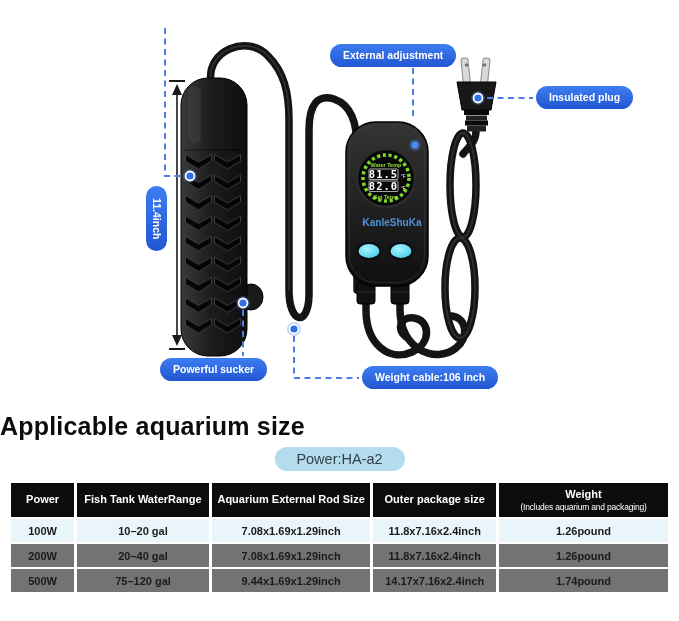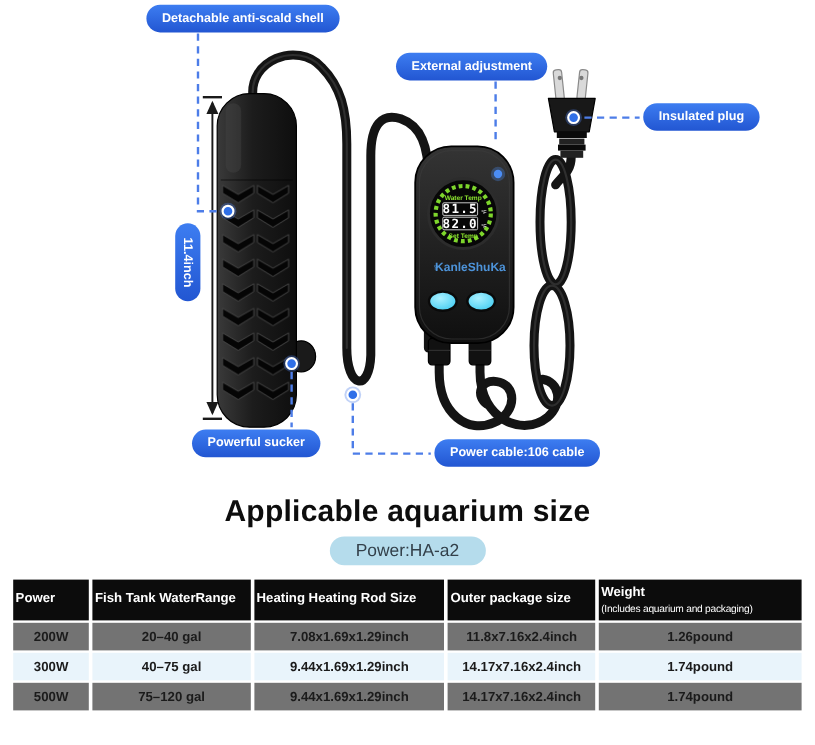--- a/index.html
+++ b/index.html
@@ -4,29 +4,29 @@
 <style>
   html,body{margin:0;padding:0;background:#fff;}
   #page{position:relative;width:679px;height:621px;background:#fff;overflow:hidden;
         font-family:"Liberation Sans",sans-serif;}
   #scene{position:absolute;left:0;top:0;width:679px;height:410px;}
   #scene svg{position:absolute;left:0;top:0;}
   .pill{position:absolute;background:linear-gradient(180deg,#3d7df1,#2256d2);color:#fff;
         font-weight:700;font-size:10.5px;line-height:1;padding:6px 13px;border-radius:999px;
         white-space:nowrap;z-index:5;}
   .pill.vertical{writing-mode:vertical-rl;padding:12px 5px;border-radius:12px;font-size:10.5px;}
-  #headline{position:absolute;left:0;top:412px;width:679px;text-align:center;
+  #headline{position:absolute;left:0;top:412px;width:679px;
             font-size:25px;font-weight:700;color:#0d0d0d;letter-spacing:.2px;}
   #model-badge{position:absolute;top:447px;left:50%;transform:translateX(-50%);
             background:#b5dcec;color:#33404a;font-size:14.5px;padding:4px 22px;
             border-radius:14px;white-space:nowrap;}
   #spec-table-wrap{position:absolute;left:8px;top:481px;width:663px;}
   table{width:100%;border-collapse:separate;border-spacing:3px 2px;table-layout:fixed;}
   th{background:#0c0c0c;color:#fff;font-weight:700;font-size:11px;height:34px;
-     text-align:left;vertical-align:middle;line-height:1.2;padding:0 2px;}
+     text-align:center;vertical-align:middle;line-height:1.2;padding:0 2px;}
   th .subnote{display:block;font-size:8.5px;font-weight:400;letter-spacing:-0.2px;}
   td{height:23px;text-align:center;vertical-align:middle;font-size:11px;font-weight:700;
      color:#1b1b1b;padding:0 2px;}
   tr.row-light td{background:#e9f4fb;}
   tr.row-dark td{background:#737373;}
 </style>
 </head>
 <body>
 
 <div id="page">
@@ -151,67 +151,66 @@
             <circle cx="294" cy="329" r="7" fill="#4d7de8" opacity="0.35"></circle>
             <circle cx="294" cy="329" r="4.5" fill="#2f6fe8" stroke="#fff" stroke-width="1.8"></circle>
           </g>
         <g>
             <circle cx="478" cy="98" r="7" fill="#4d7de8" opacity="0.35"></circle>
             <circle cx="478" cy="98" r="4.5" fill="#2f6fe8" stroke="#fff" stroke-width="1.8"></circle>
           </g>
       </g>
     </svg>
 
-    <div class="pill" style="left:122px;top:4px">Detachable anti-scald shell</div>
     <div class="pill" style="left:330px;top:44px">External adjustment</div>
     <div class="pill" style="left:536px;top:86px">Insulated plug</div>
     <div class="pill vertical" style="left:146px;top:186px">11.4inch</div>
     <div class="pill" style="left:160px;top:358px">Powerful sucker</div>
-    <div class="pill" style="left:362px;top:366px">Power cable:106 cable</div>
+    <div class="pill" style="left:362px;top:366px">Weight cable:106 inch</div>
   </div>
 
   <div id="headline">Applicable aquarium size</div>
   <div id="model-badge">Power:HA-a2</div>
 
   <div id="spec-table-wrap">
     <table>
       <colgroup>
         <col style="width:9.8%">
           <col style="width:20.4%">
           <col style="width:24.6%">
           <col style="width:19%">
           <col style="width:26.2%">
       </colgroup>
       <thead>
         <tr>
           <th>Power</th>
           <th>Fish Tank WaterRange</th>
-          <th>Heating Heating Rod Size</th>
+          <th>Aquarium External Rod Size</th>
           <th>Outer package size</th>
           <th>
             <span>Weight</span>
             <span class="subnote">(Includes aquarium and packaging)</span>
           </th>
         </tr>
       </thead>
       <tbody>
+        <tr class="row-light">
+          <td>100W</td>
+          <td>10–20 gal</td>
+          <td>7.08x1.69x1.29inch</td>
+          <td>11.8x7.16x2.4inch</td>
+          <td>1.26pound</td>
+        </tr>
         <tr class="row-dark">
           <td>200W</td>
           <td>20–40 gal</td>
           <td>7.08x1.69x1.29inch</td>
           <td>11.8x7.16x2.4inch</td>
           <td>1.26pound</td>
         </tr>
-        <tr class="row-light">
-          <td>300W</td>
-          <td>40–75 gal</td>
-          <td>9.44x1.69x1.29inch</td>
-          <td>14.17x7.16x2.4inch</td>
-          <td>1.74pound</td>
-        </tr>
         <tr class="row-dark">
           <td>500W</td>
           <td>75–120 gal</td>
           <td>9.44x1.69x1.29inch</td>
           <td>14.17x7.16x2.4inch</td>
           <td>1.74pound</td>
         </tr>
       </tbody>
     </table>
   </div>

